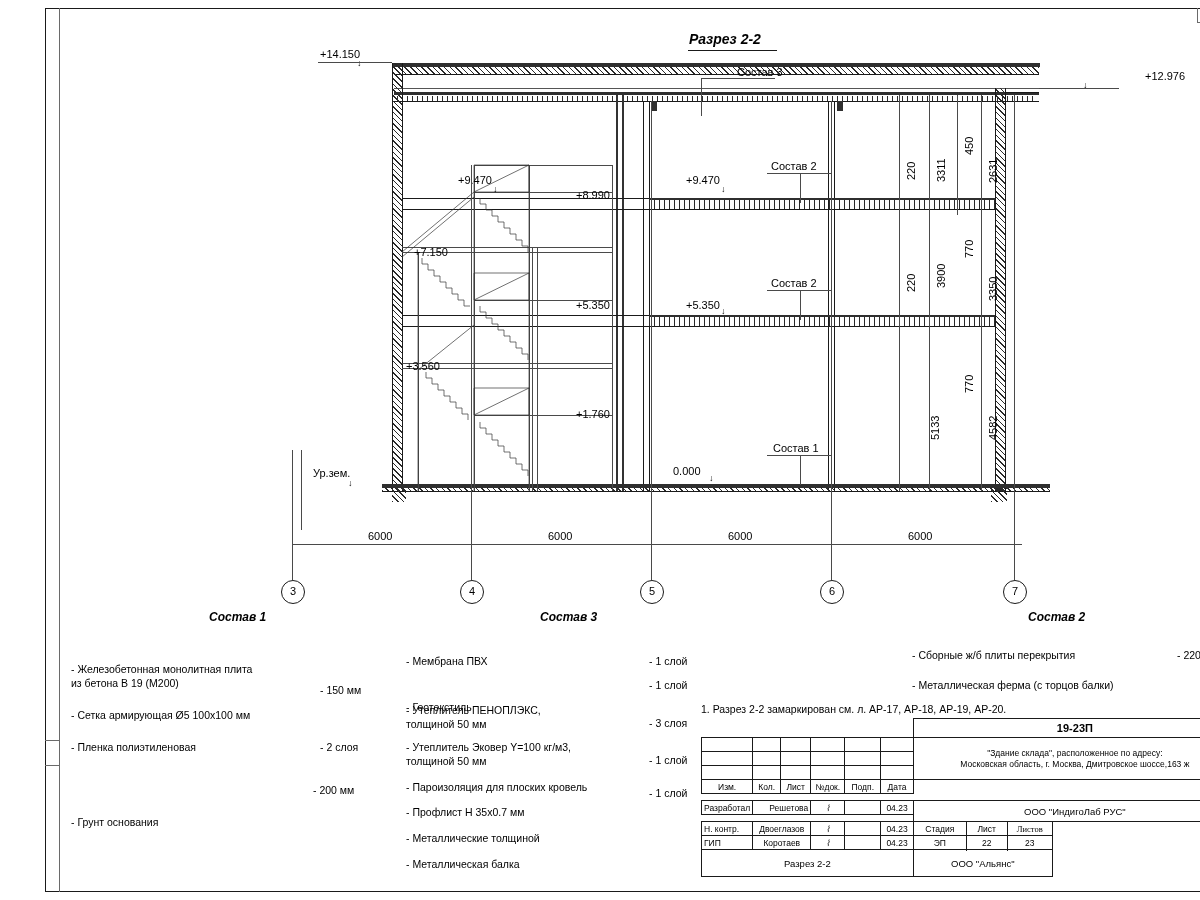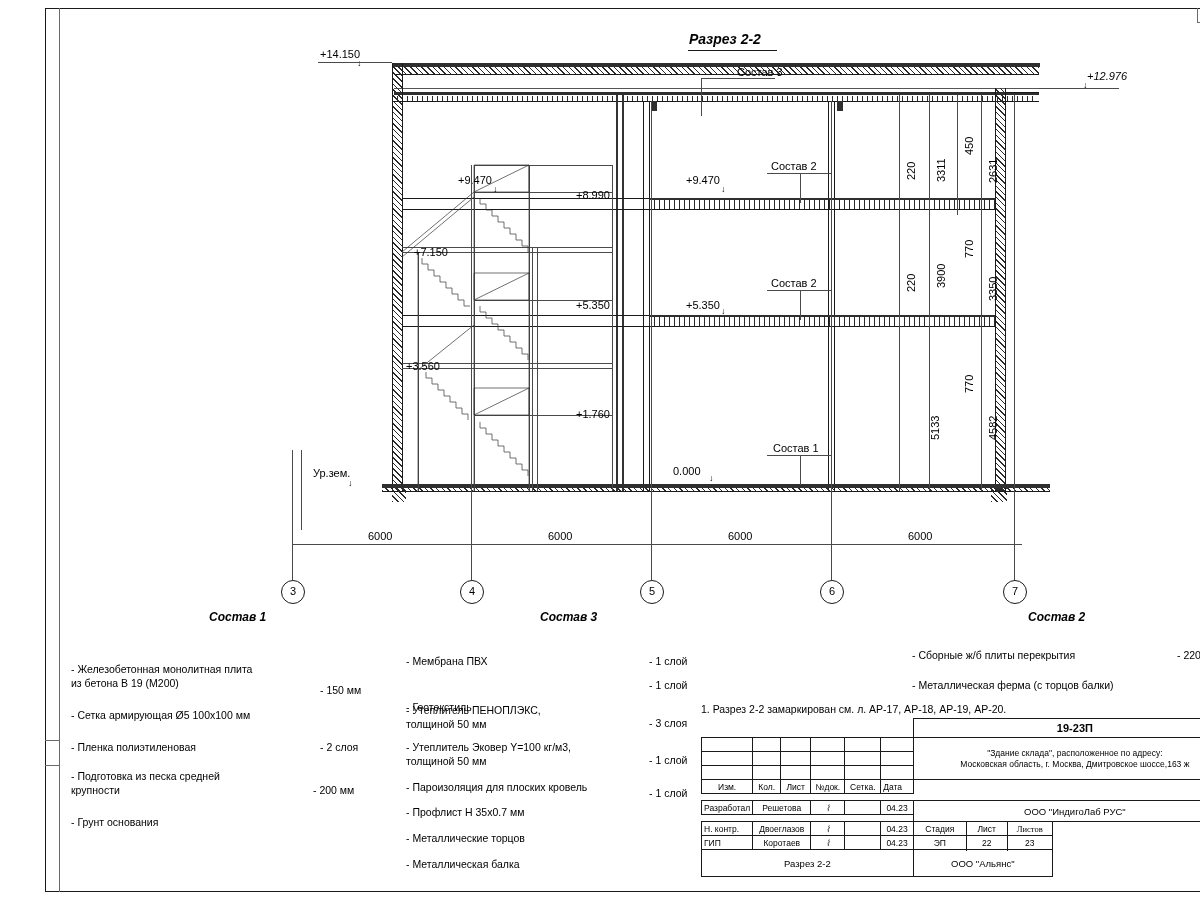--- a/index.html
+++ b/index.html
@@ -135,21 +135,21 @@
       <g>
         <path d="M88,262 L88,268 L94,268 L94,274 L100,274 L100,280 L106,280 L106,286 L112,286 L112,292 L118,292 L118,298 L124,298 L124,304 L130,304 L130,310 L136,310 L136,316"></path>
       </g>
     </g>
   </svg>
 
   <div class="txt" style="left:283px;top:48px;">+14.150</div>
   <div class="arrowdn" style="left:320px;top:58px;">↓</div>
   <div class="ln h thin" style="left:281px;top:62px;width:74px;"></div>
 
-  <div class="txt" style="left:1050px;top:70px;font-style:italic;">+12.976</div>
+  <div class="txt" style="left:1108px;top:70px;">+12.976</div>
   <div class="arrowdn" style="left:1046px;top:80px;">↓</div>
   <div class="ln h thin" style="left:1002px;top:88px;width:80px;"></div>
 
   <div class="txt" style="left:421px;top:174px;">+9.470</div>
   <div class="arrowdn" style="left:456px;top:184px;">↓</div>
   <div class="txt" style="left:539px;top:189px;">+8.990</div>
   <div class="txt" style="left:377px;top:246px;">+7.150</div>
   <div class="txt" style="left:539px;top:299px;">+5.350</div>
   <div class="txt" style="left:369px;top:360px;">+3.560</div>
   <div class="txt" style="left:539px;top:408px;">+1.760</div>
@@ -221,39 +221,37 @@
   <div class="txt it b" style="left:172px;top:611px;font-size:12px;">Состав 1</div>
   <div class="txt it b" style="left:503px;top:611px;font-size:12px;">Состав 3</div>
   <div class="txt it b" style="left:991px;top:611px;font-size:12px;">Состав 2</div>
 
   <div class="leg" style="left:34px;top:662px;width:240px;white-space:pre-line;">- Железобетонная  монолитная плита
   из бетона В 19 (М200)</div>
   <div class="leg" style="left:283px;top:683px;">- 150 мм</div>
   <div class="leg" style="left:34px;top:708px;width:250px;white-space:pre-line;">- Сетка армирующая Ø5 100х100 мм</div>
   <div class="leg" style="left:34px;top:740px;width:240px;white-space:pre-line;">- Пленка полиэтиленовая</div>
   <div class="leg" style="left:283px;top:740px;">- 2 слоя</div>
-  <div class="leg" style="left:34px;top:769px;width:240px;white-space:pre-line;">- Подготовка из песка средней
-  крупности</div>
   <div class="leg" style="left:276px;top:783px;">- 200 мм</div>
   <div class="leg" style="left:34px;top:815px;width:240px;white-space:pre-line;">- Грунт основания</div>
 
   <div class="leg" style="left:369px;top:654px;width:230px;white-space:pre-line;">- Мембрана ПВХ</div>
   <div class="leg" style="left:612px;top:654px;">- 1 слой</div>
   <div class="leg" style="left:369px;top:700px;width:230px;white-space:pre-line;">- Геотекстиль</div>
   <div class="leg" style="left:612px;top:678px;">- 1 слой</div>
   <div class="leg" style="left:369px;top:703px;width:230px;white-space:pre-line;">- Утеплитель ПЕНОПЛЭКС,
   толщиной 50 мм</div>
   <div class="leg" style="left:612px;top:716px;">- 3 слоя</div>
   <div class="leg" style="left:369px;top:740px;width:230px;white-space:pre-line;">- Утеплитель Эковер Y=100 кг/м3,
   толщиной 50 мм</div>
   <div class="leg" style="left:612px;top:753px;">- 1 слой</div>
   <div class="leg" style="left:369px;top:780px;width:240px;white-space:pre-line;">- Пароизоляция для плоских кровель</div>
   <div class="leg" style="left:612px;top:786px;">- 1 слой</div>
   <div class="leg" style="left:369px;top:805px;width:240px;white-space:pre-line;">- Профлист Н 35х0.7 мм</div>
-  <div class="leg" style="left:369px;top:831px;width:240px;white-space:pre-line;">- Металлические торцов</div>
+  <div class="leg" style="left:369px;top:831px;width:240px;white-space:pre-line;">- Металлические толщиной</div>
   <div class="leg" style="left:369px;top:857px;width:240px;white-space:pre-line;">- Металлическая балка</div>
 
   <div class="leg" style="left:875px;top:648px;">- Сборные ж/б плиты перекрытия</div>
   <div class="leg" style="left:1140px;top:648px;">- 220 мм</div>
   <div class="leg" style="left:875px;top:678px;">- Металлическая ферма (с торцов балки)</div>
 
   <div class="note" style="left:664px;top:703px;">1. Разрез 2-2 замаркирован см. л. АР-17, АР-18, АР-19, АР-20.</div>
 
   <table class="stamp" style="left:664px;top:718px;">
     <tbody>
@@ -292,30 +290,30 @@
           <td></td>
           <td></td>
           <td></td>
           <td></td>
         </tr>
     <tr>
       <td style="text-align:center;">Изм.</td>
       <td style="text-align:center;">Кол.</td>
       <td style="text-align:center;">Лист</td>
       <td style="text-align:center;">№док.</td>
-      <td style="text-align:center;">Сетка.</td>
-      <td style="">Дата</td>
+      <td style="text-align:center;">Подп.</td>
+      <td style="text-align:center;">Дата</td>
       <td rowspan="2" colspan="4" style="border:none;"></td>
     </tr>
     <tr>
       <td colspan="6" style="border-left:none;border-right:none;border-bottom:none;height:6px;"></td>
     </tr>
     <tr>
       <td>Разработал</td>
-      <td colspan="2" style="text-align:center;">Решетова</td>
+      <td colspan="2" style="text-align:right;">Решетова</td>
       <td style="text-align:center;font-style:italic;">⌇</td>
       <td></td>
       <td style="text-align:center;">04.23</td>
       <td colspan="4" rowspan="2" style="text-align:center;font-size:9.5px;">ООО "ИндигоЛаб РУС"</td>
     </tr>
     <tr>
       <td colspan="6" style="height:6px;border-left:none;border-right:none;"></td>
     </tr>
     <tr>
       <td>Н. контр.</td>

